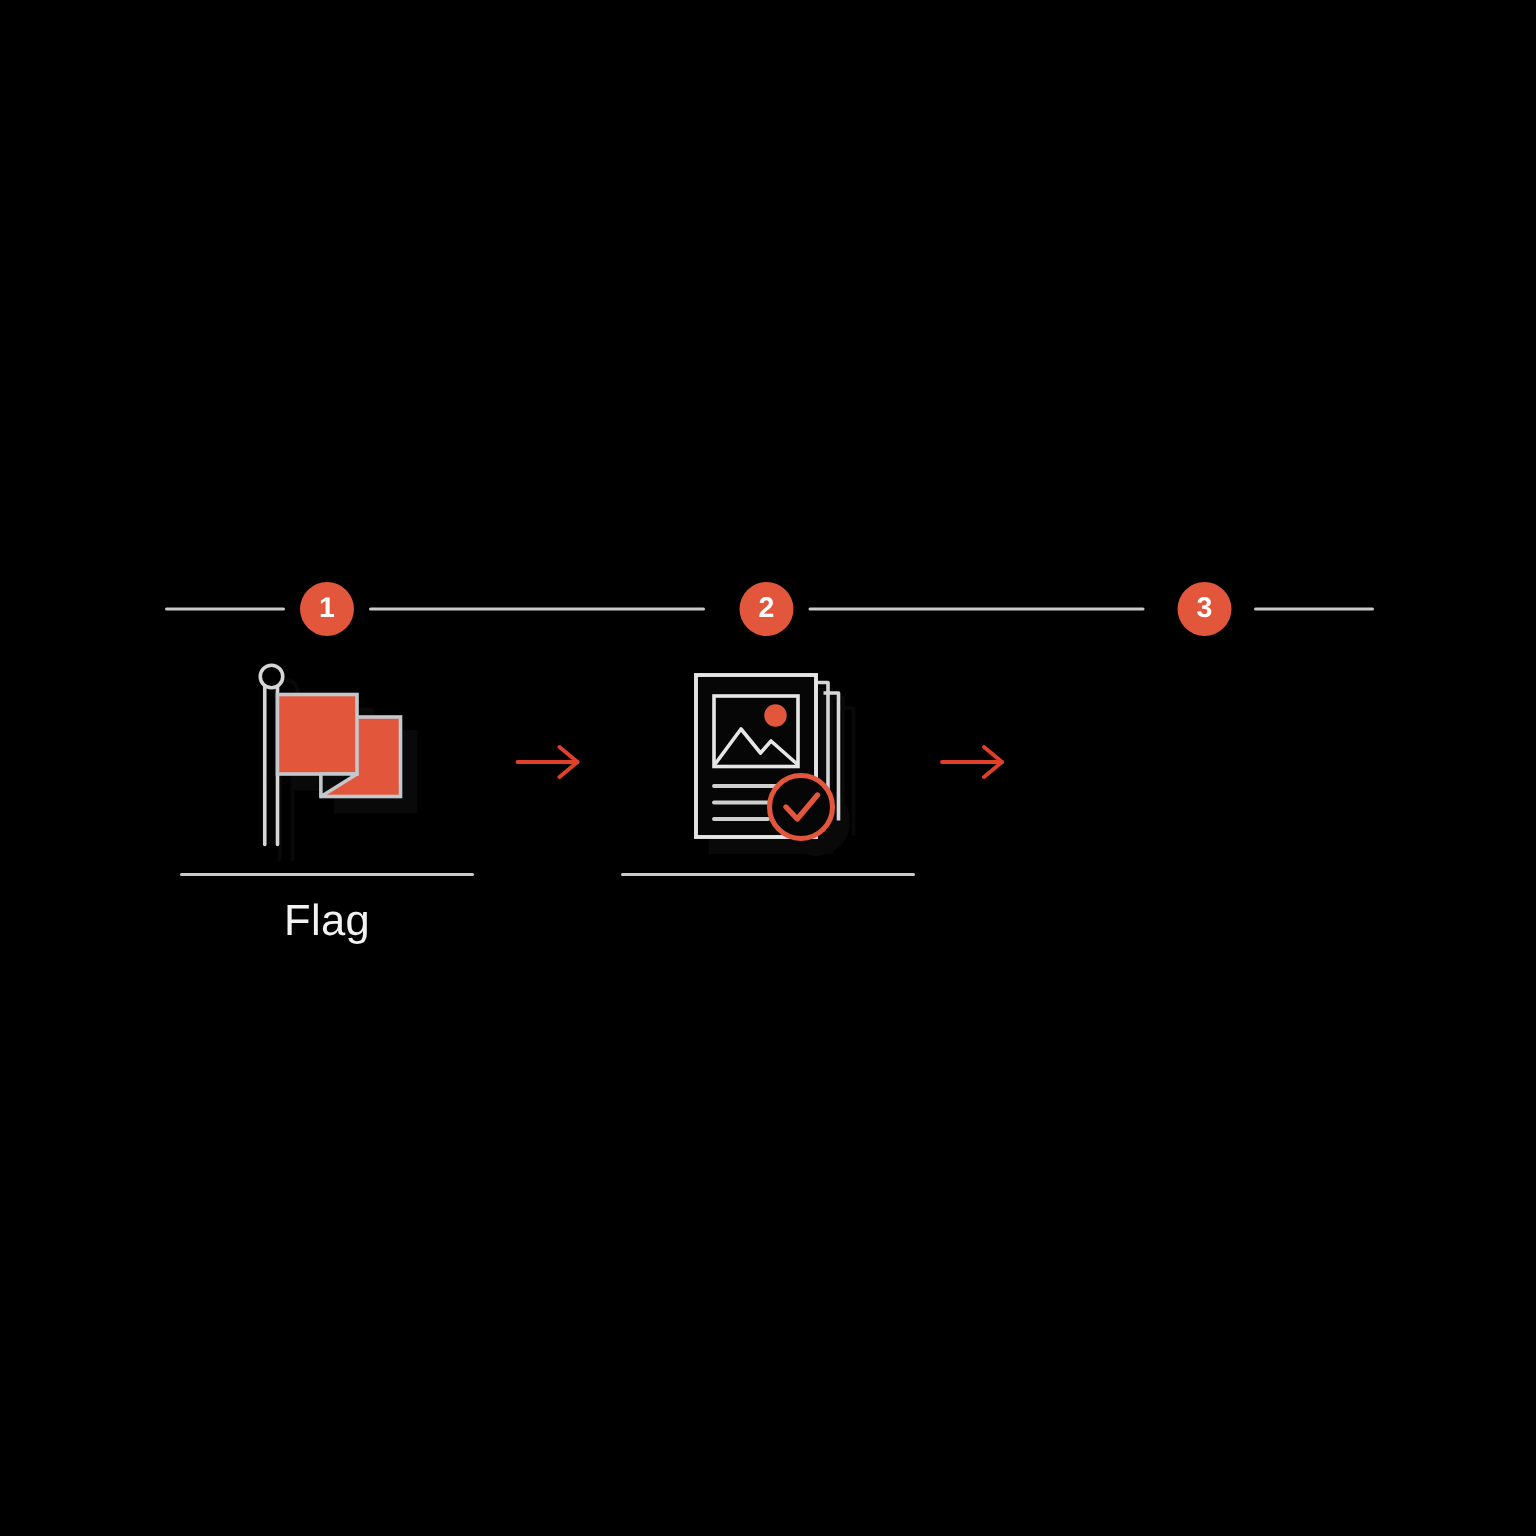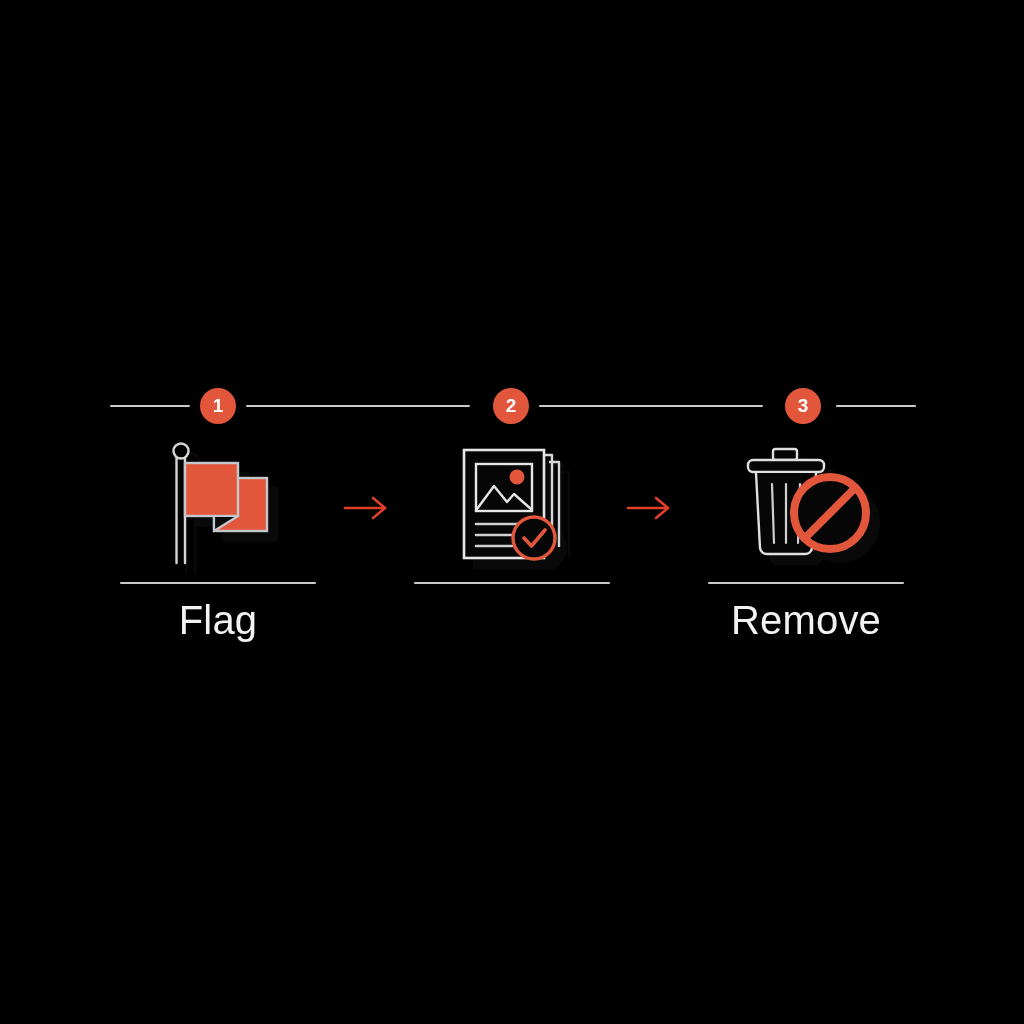--- a/index.html
+++ b/index.html
@@ -90,21 +90,21 @@
     background: #c9c9c9;
     border-radius: 1px;
   }
   .step-label {
     position: absolute;
     left: 0;
     top: 160px;
     width: 196px;
     text-align: center;
     color: #f2f2f2;
-    font-size: 40px;
+    font-size: 29px;
     font-weight: 400;
     letter-spacing: 0.2px;
     white-space: nowrap;
   }
 
   
   .arrow {
     position: absolute;
     top: 492px;
     width: 60px;
@@ -174,41 +174,20 @@
           <path d="M20 93 H76" stroke="#cfcfcf" stroke-width="2.6" stroke-linecap="round"></path>
           <path d="M20 104 H56" stroke="#cfcfcf" stroke-width="2.6" stroke-linecap="round"></path>
 
           <circle cx="78" cy="96" r="21" fill="#060606" stroke="#e2573c" stroke-width="3.4"></circle>
           <path d="M68 96 L75.5 104 L89 88" stroke="#e2573c" stroke-width="3.6" stroke-linecap="round" stroke-linejoin="round" fill="none"></path>
         </svg>
       </div>
       <div class="step-rule"></div>
     </div>
 
-    <div class="step" style="left:708px;">
-      <div class="step-icon">
-        <svg width="128" height="122" viewBox="0 0 128 122" fill="none">
-
-          <rect x="31" y="6" width="24" height="11" rx="2.5" stroke="#e0e0e0" stroke-width="2.4" fill="#060606"></rect>
-
-          <rect x="6" y="17" width="76" height="12" rx="5" stroke="#e0e0e0" stroke-width="2.4" fill="#060606"></rect>
-
-          <path d="M14 30 L18 105 A7 7 0 0 0 25 111 L63 111 A7 7 0 0 0 70 105 L74 30" stroke="#e0e0e0" stroke-width="2.4" stroke-linejoin="round" fill="#060606"></path>
-
-          <path d="M30 41 L32 100" stroke="#cfcfcf" stroke-width="2.2" stroke-linecap="round"></path>
-          <path d="M44 41 L44 100" stroke="#cfcfcf" stroke-width="2.2" stroke-linecap="round"></path>
-          <path d="M58 41 L56 100" stroke="#cfcfcf" stroke-width="2.2" stroke-linecap="round"></path>
-
-          <circle cx="88" cy="70" r="36" fill="#060606" stroke="#e2573c" stroke-width="8"></circle>
-          <path d="M63 95 L113 45" stroke="#e2573c" stroke-width="8" stroke-linecap="round"></path>
-        </svg>
-      </div>
-      <div class="step-rule"></div>
-      <div class="step-label">Remove</div>
-    </div>
   </div>
 
   <div class="arrow" style="left:337px;">
     <svg width="60" height="32" viewBox="0 0 60 32">
       <path d="M8 16 H48" stroke="#e0402a" stroke-width="2.6" stroke-linecap="round"></path>
       <path d="M36 6 L48 16 L36 26" stroke="#e0402a" stroke-width="2.6" stroke-linecap="round" stroke-linejoin="round" fill="none"></path>
     </svg>
   </div>
 
   <div class="arrow" style="left:620px;">

